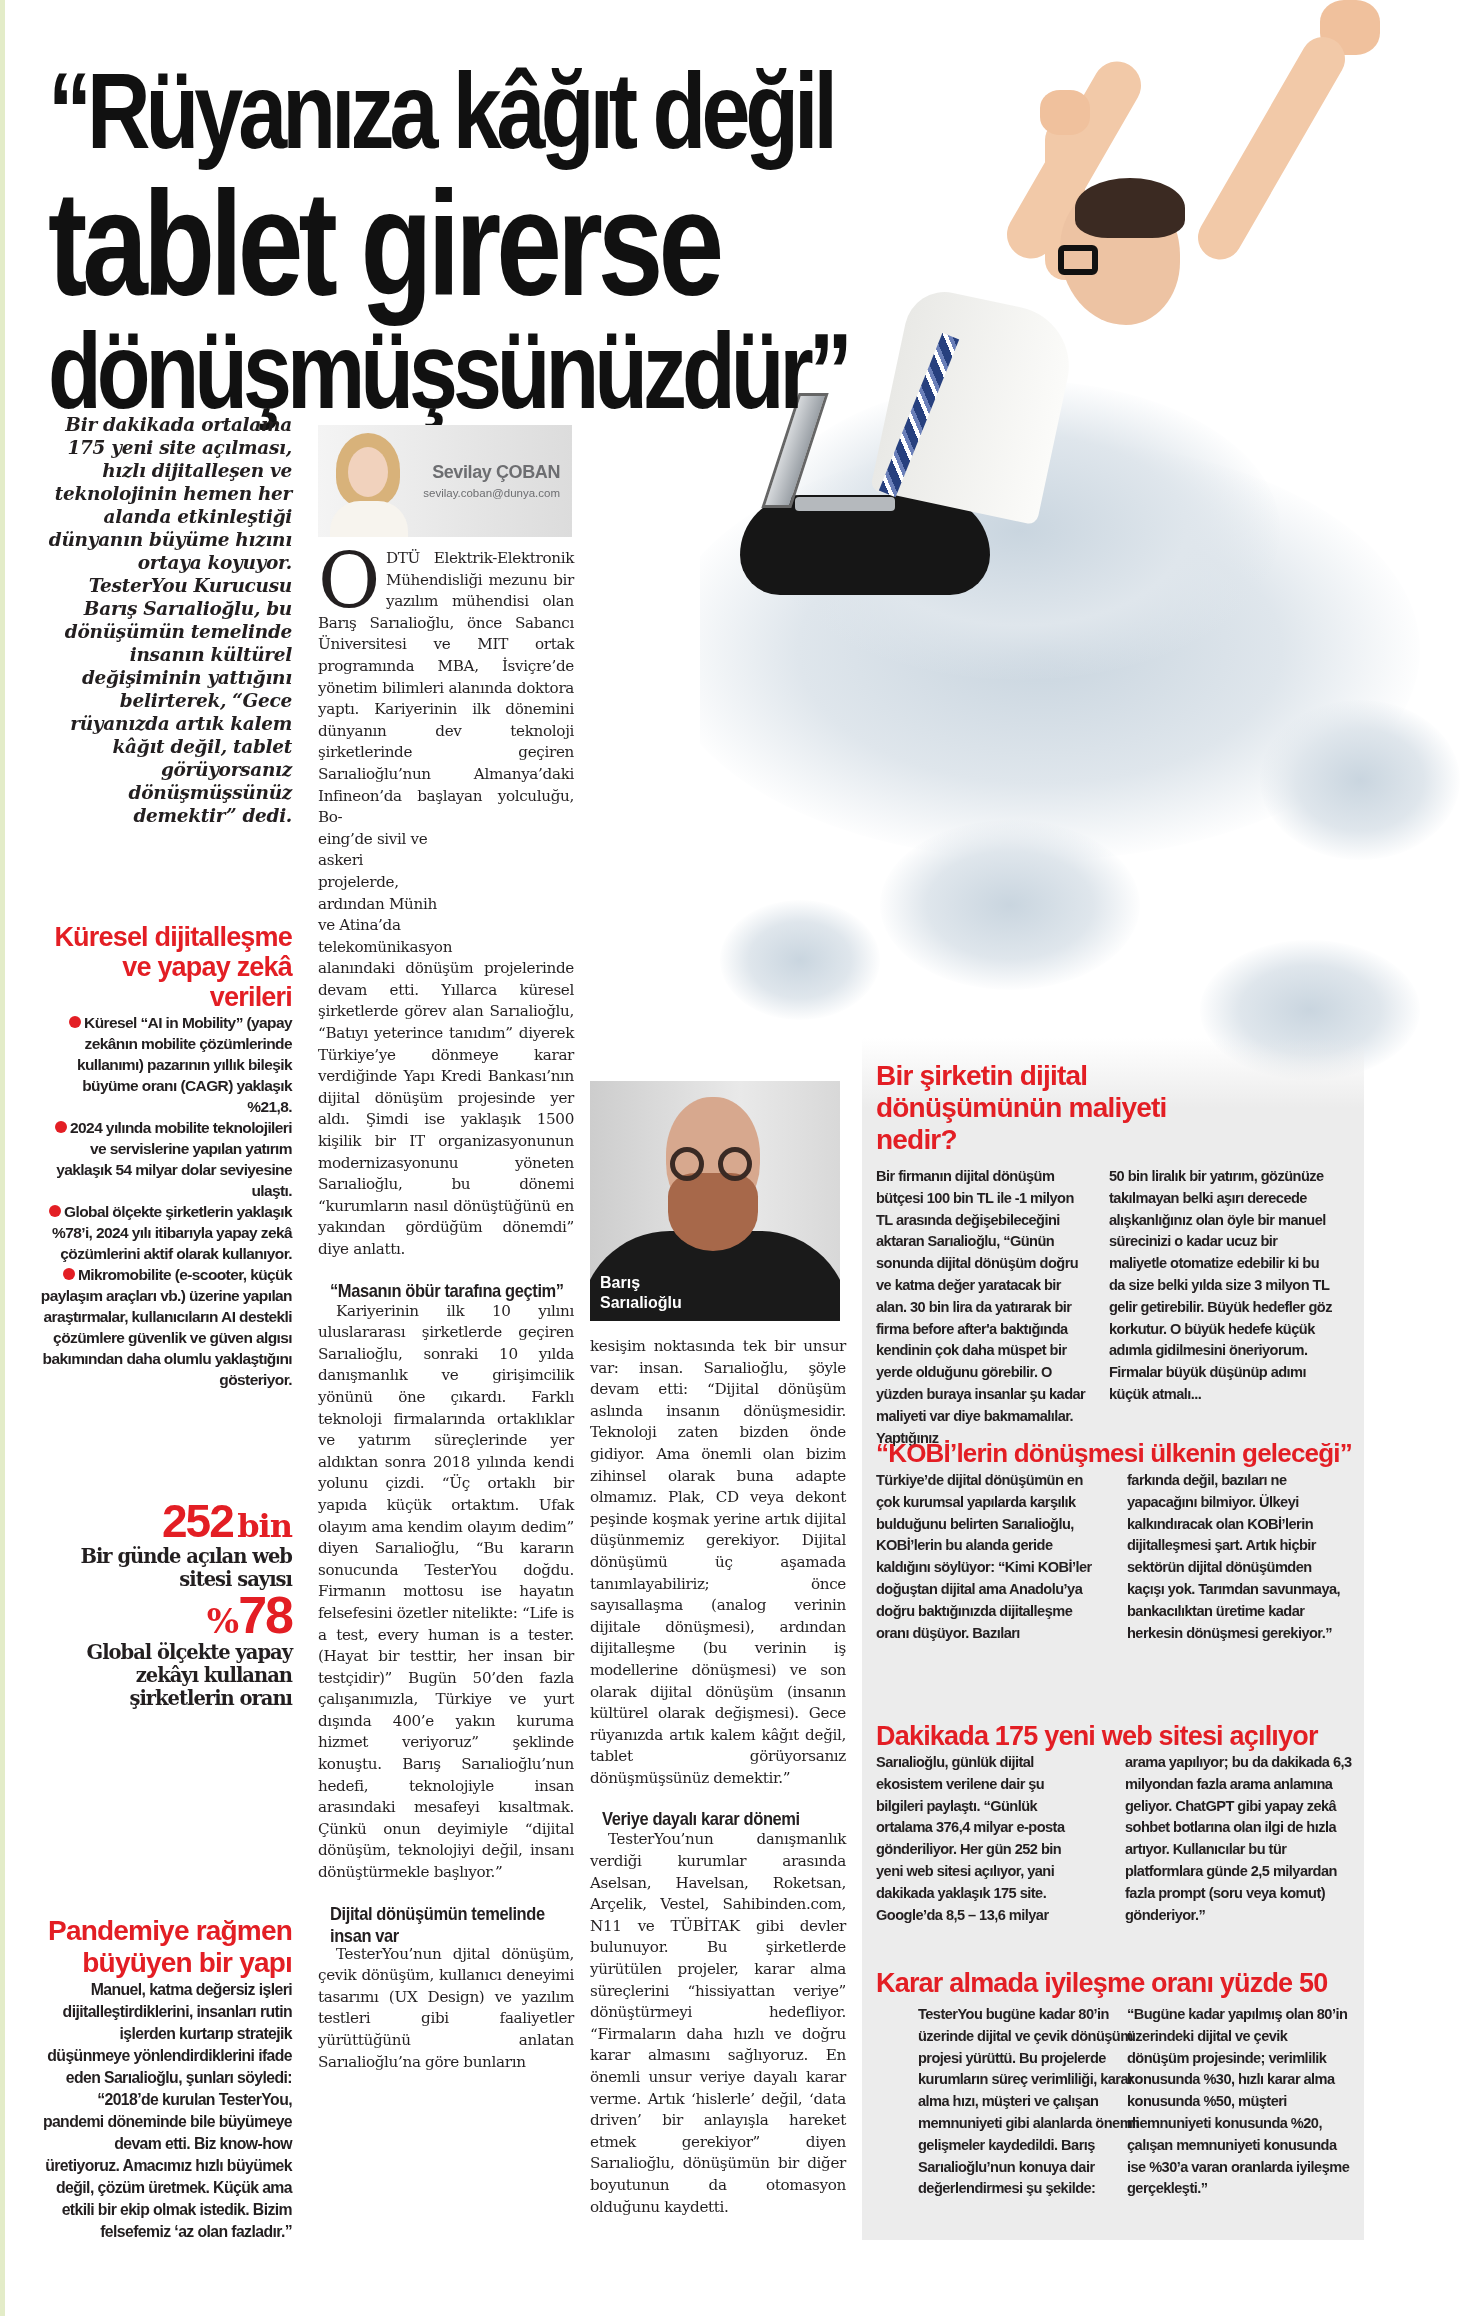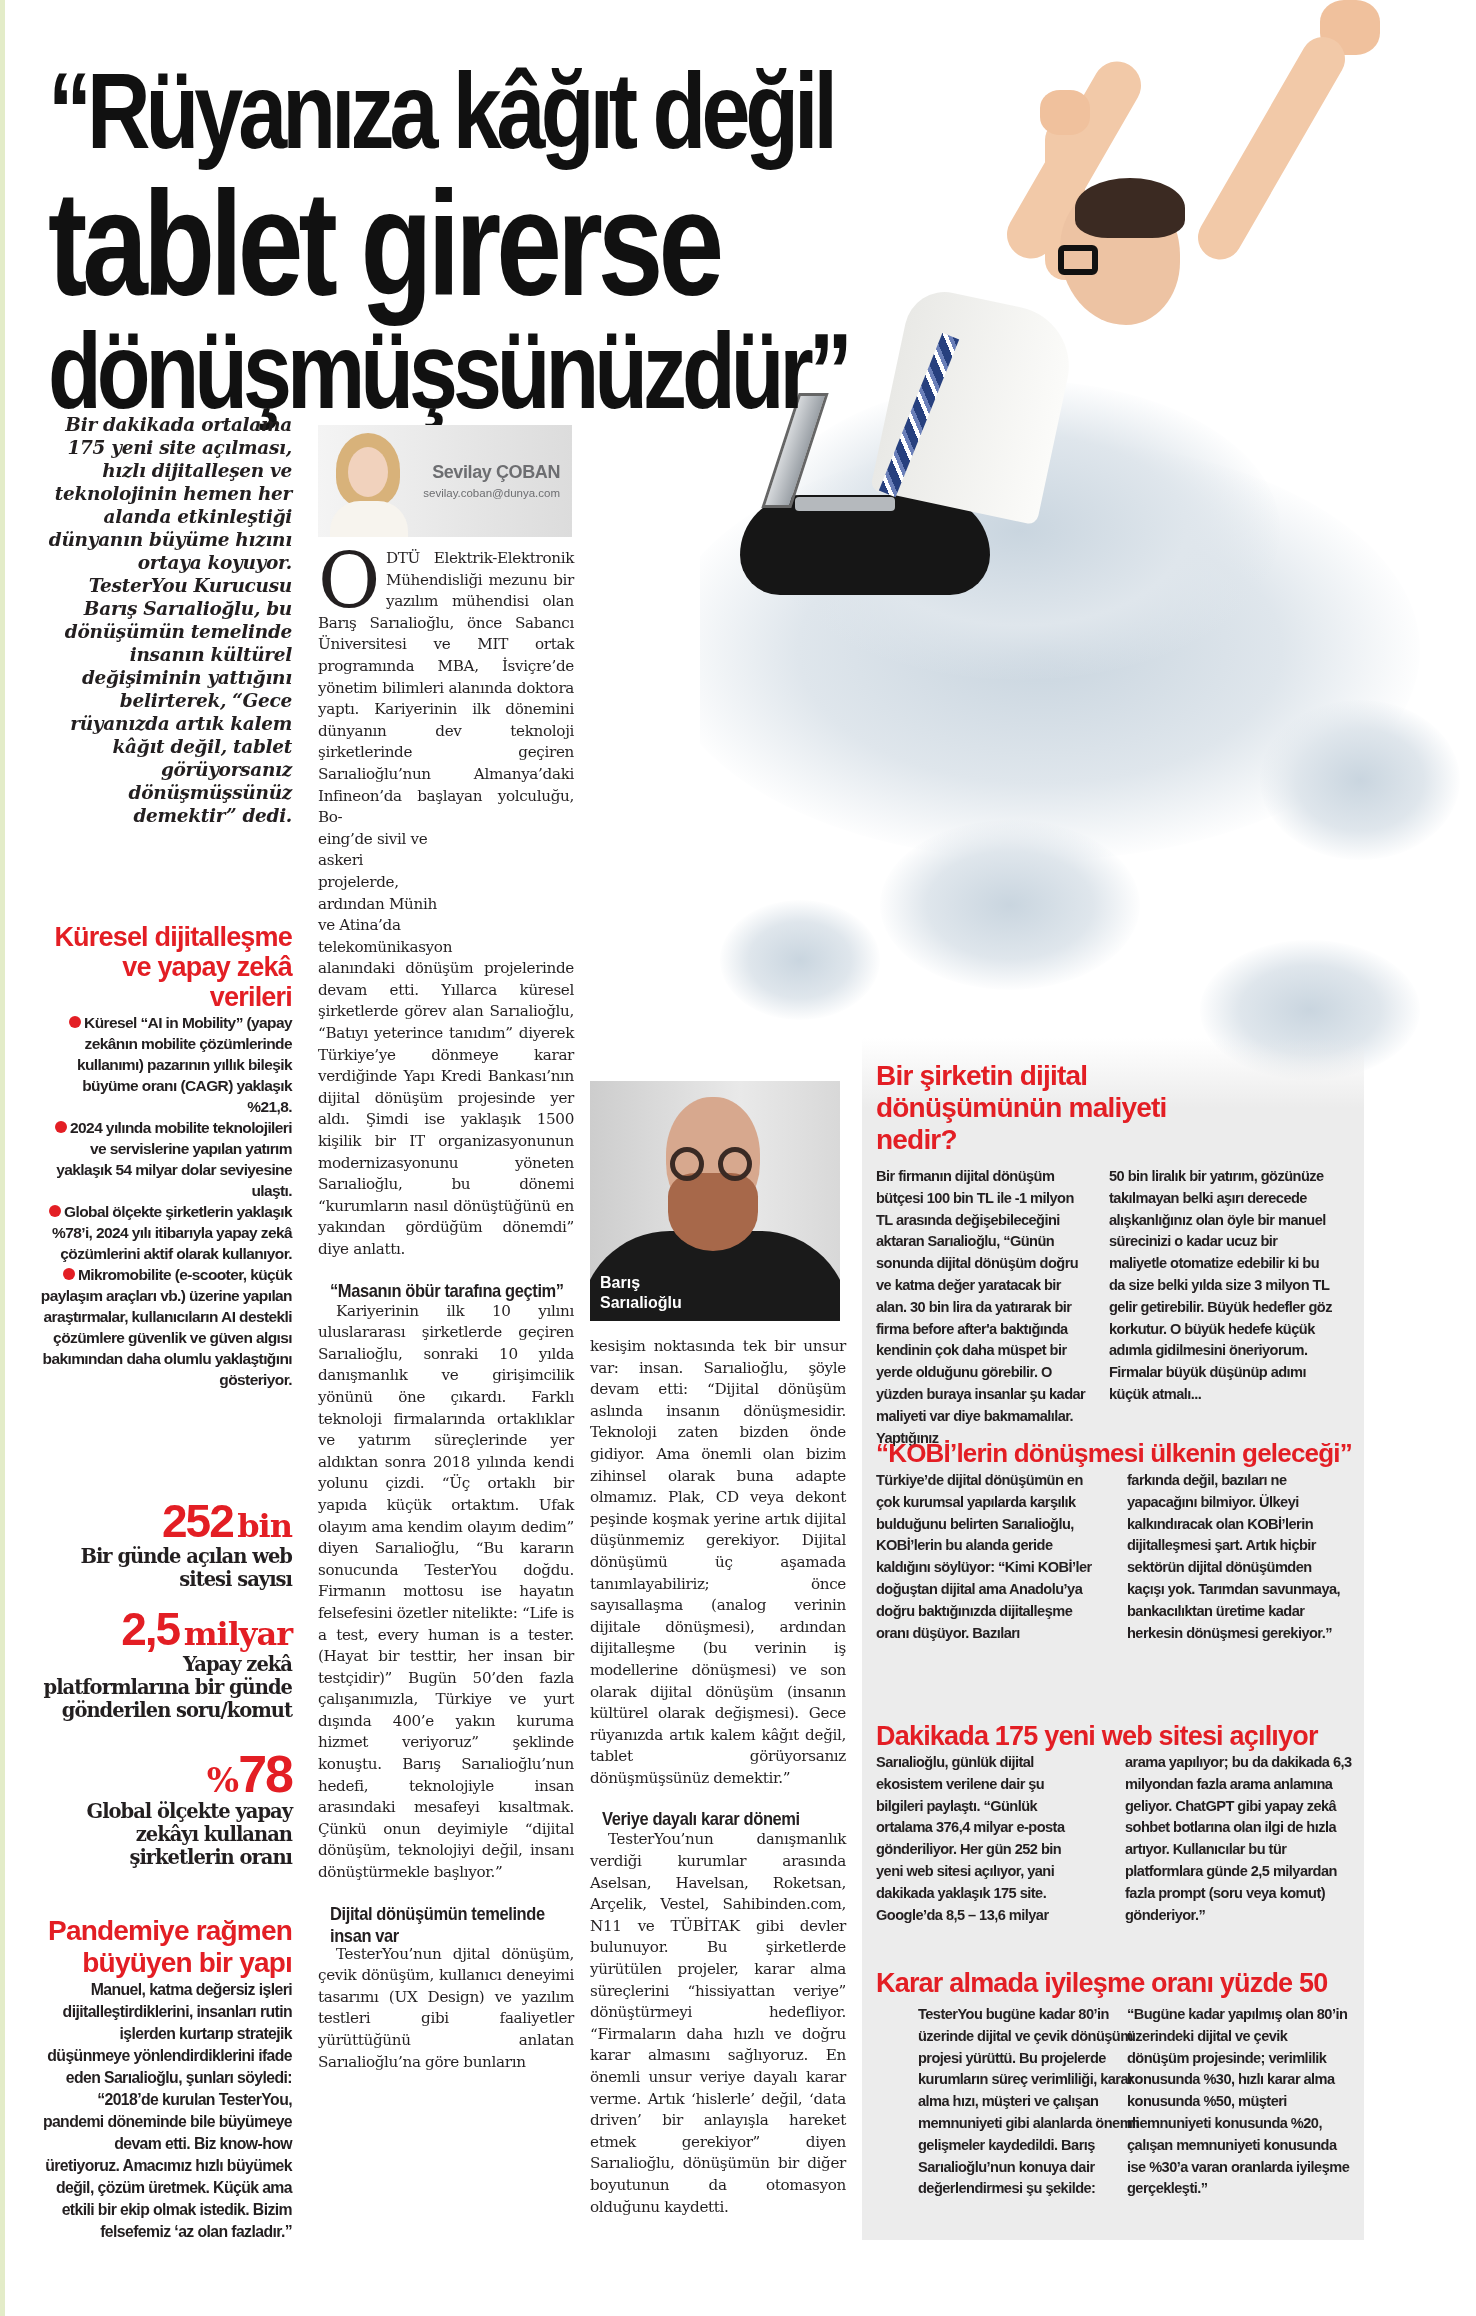--- a/index.html
+++ b/index.html
@@ -109,25 +109,21 @@
   <p><span class="bullet"></span><span>2024 yılında mobilite teknolojileri ve servislerine yapılan yatırım yaklaşık 54 milyar dolar seviyesine ulaştı.</span></p>
   <p><span class="bullet"></span><span>Global ölçekte şirketlerin yaklaşık %78’i, 2024 yılı itibarıyla yapay zekâ çözümlerini aktif olarak kullanıyor.</span></p>
   <p><span class="bullet"></span><span>Mikromobilite (e-scooter, küçük paylaşım araçları vb.) üzerine yapılan araştırmalar, kullanıcıların AI destekli çözümlere güvenlik ve güven algısı bakımından daha olumlu yaklaştığını gösteriyor.</span></p>
 </div>
 
 <div class="side" style="top:1497px;">
   <div>
     <div><span class="stat-num">252</span> <span class="stat-unit">bin</span></div>
     <div class="stat-label">Bir günde açılan web sitesi sayısı</div>
   </div>
-  <div style="margin-top:14px;">
-    <div><span class="stat-num">2,5</span> <span class="stat-unit">milyar</span></div>
-    <div class="stat-label">Yapay zekâ platformlarına bir günde gönderilen soru/komut</div>
-  </div>
-  <div style="margin-top:28px;">
+  <div style="margin-top:0;">
     <div><span class="stat-unit" style="font-size:34px;">%</span><span class="stat-num" style="font-size:52px;">78</span></div>
     <div class="stat-label">Global ölçekte yapay zekâyı kullanan şirketlerin oranı</div>
   </div>
 </div>
 
 <div class="side" style="top:1915px;">
   <h3 style="font-size:28px;line-height:32px;">Pandemiye rağmen büyüyen bir yapı</h3>
   <p style="font-size:15.8px;line-height:22px;">Manuel, katma değersiz işleri dijitalleştirdiklerini, insanları rutin işlerden kurtarıp stratejik düşünmeye yönlendirdiklerini ifade eden Sarıalioğlu, şunları söyledi: “2018’de kurulan TesterYou, pandemi döneminde bile büyümeye devam etti. Biz know-how üretiyoruz. Amacımız hızlı büyümek değil, çözüm üretmek. Küçük ama etkili bir ekip olmak istedik. Bizim felsefemiz ‘az olan fazladır.”</p>
 </div>
 

